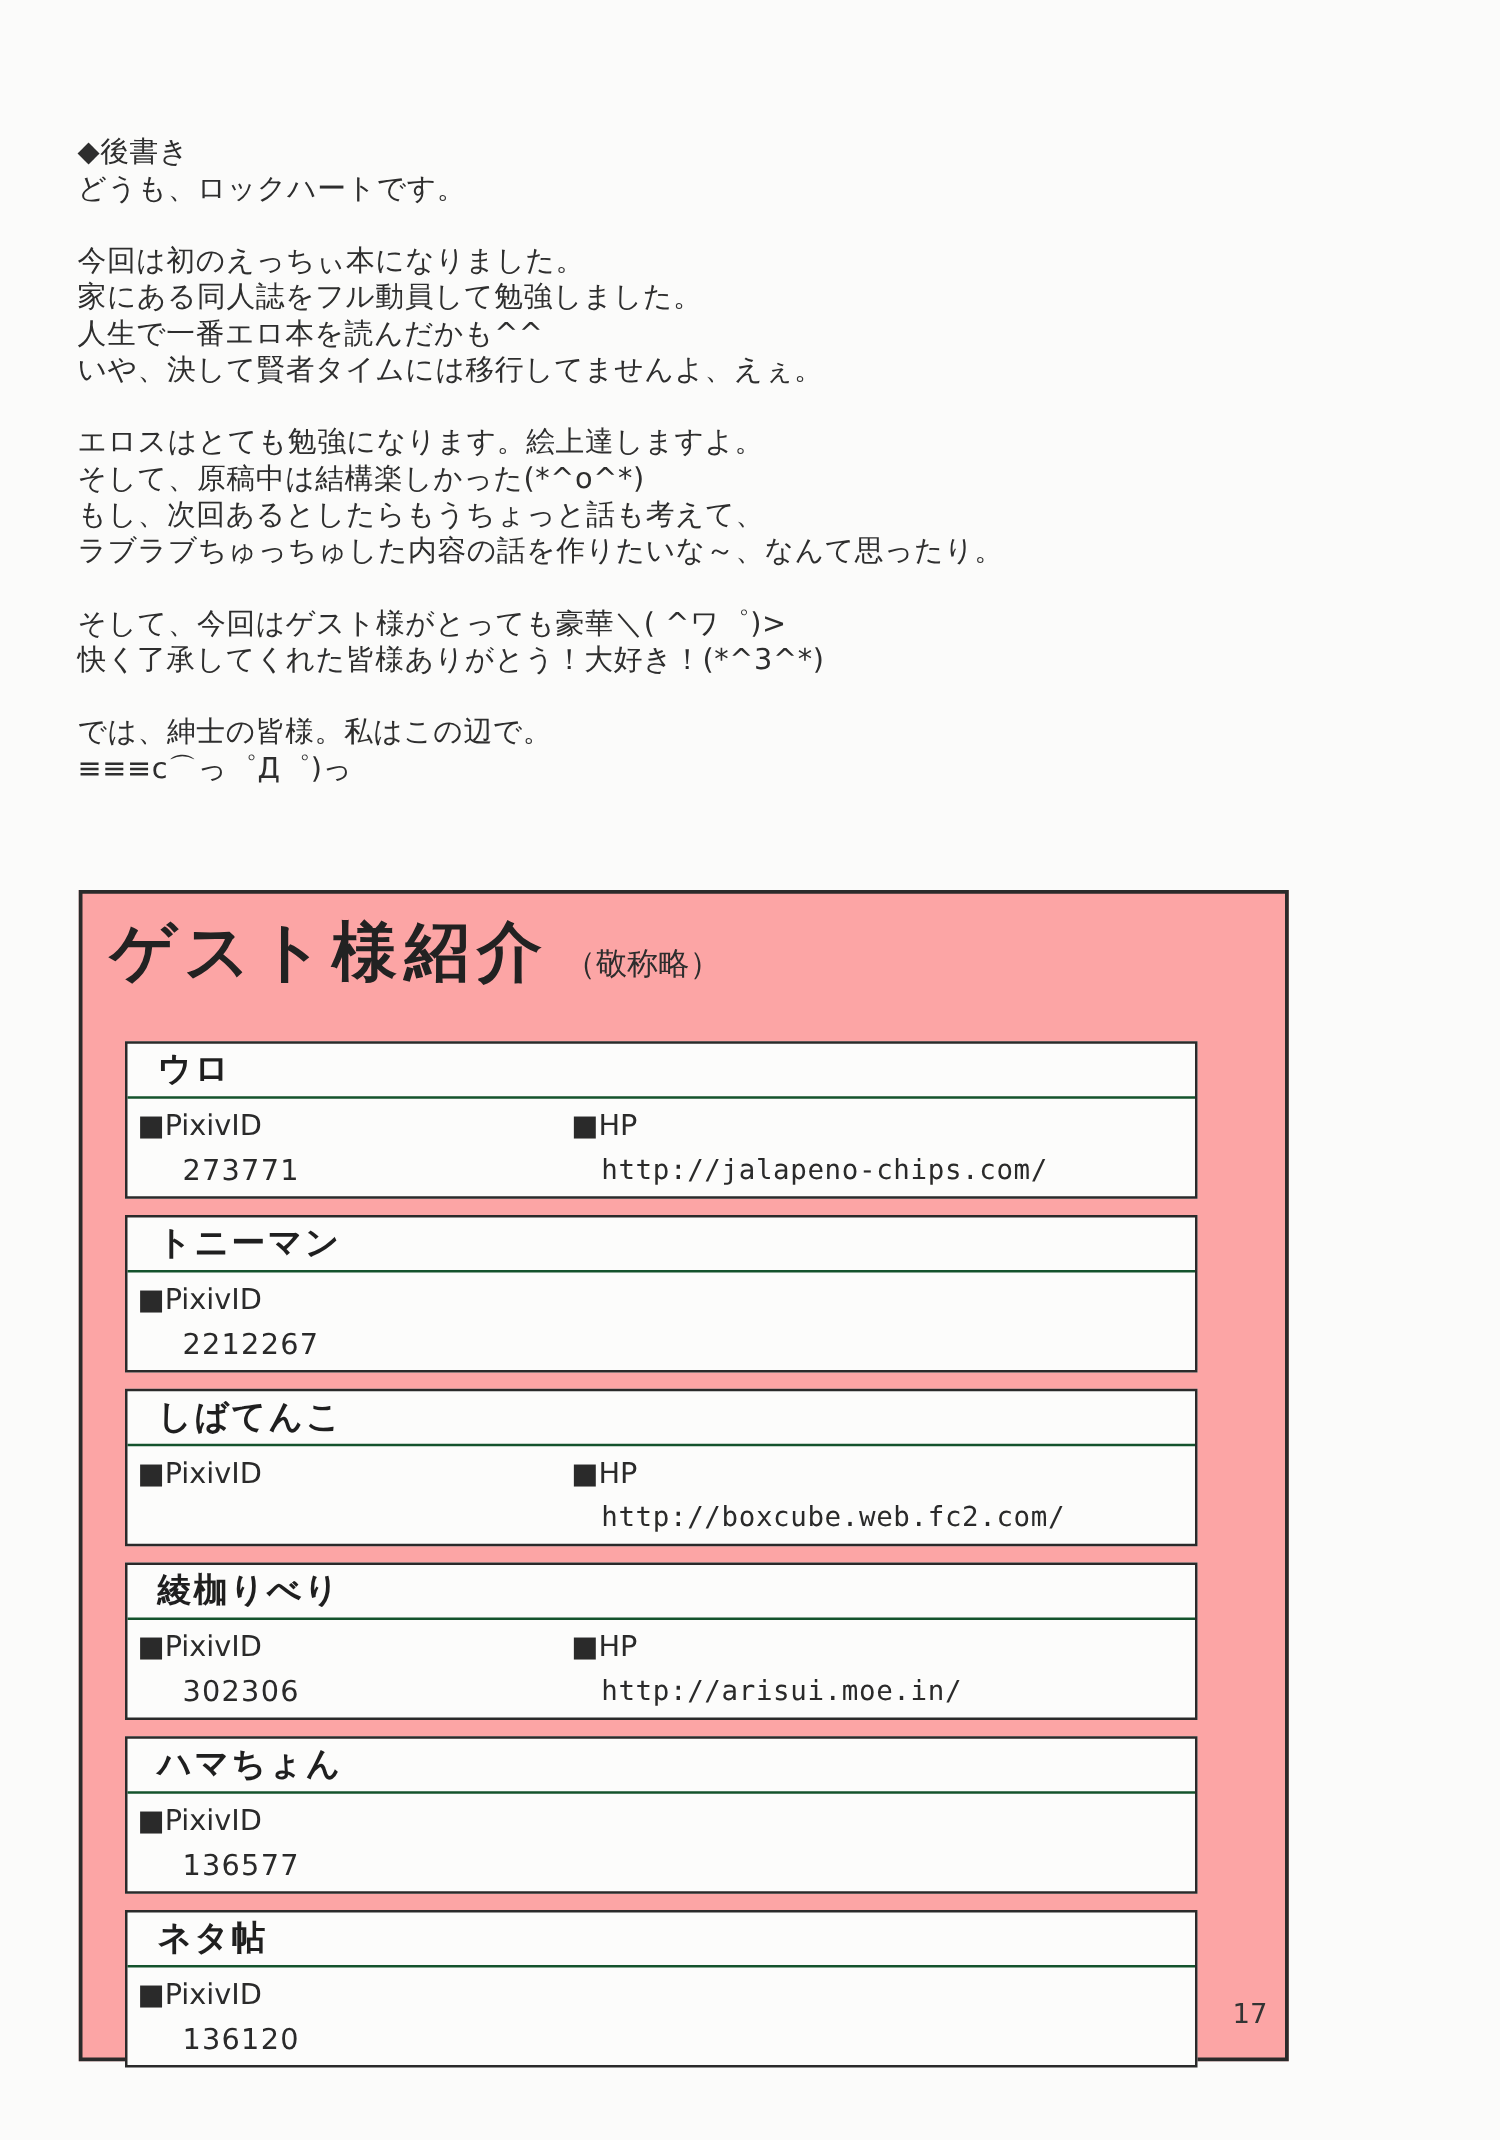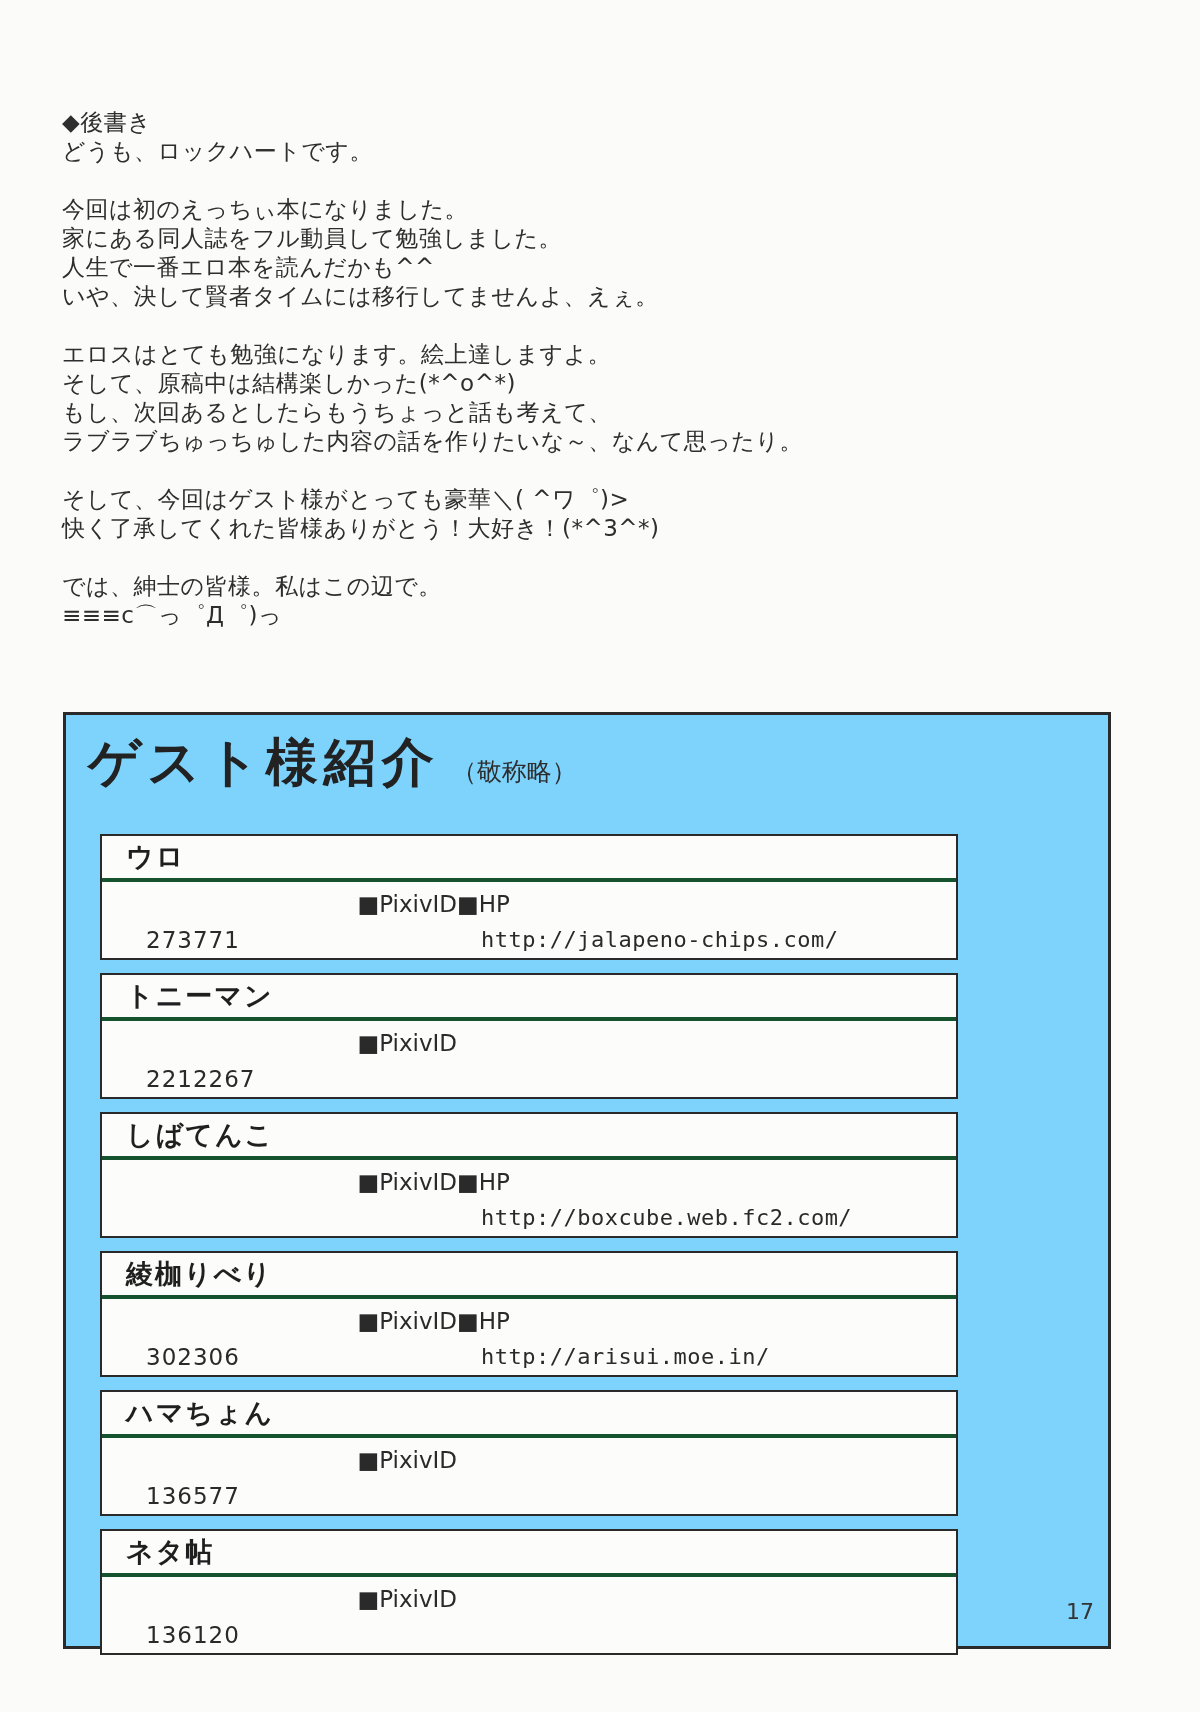--- a/index.html
+++ b/index.html
@@ -26,25 +26,25 @@
     line-height: 29px;
     letter-spacing: 0.5px;
     white-space: pre-line;
     color: #2e2e2e;
   }
   
   .guest-box {
     position: absolute;
     left: 63px;
     top: 712px;
-    width: 1048px;
+    width: 968px;
     height: 937px;
     border: 3px solid #2a2a2a;
     box-sizing: border-box;
-    background: #7dd3fc;
+    background: #fca5a5;
   }
   .guest-title-row {
     margin: 16px 0 0 22px;
     line-height: 62px;
     white-space: nowrap;
   }
   .guest-title {
     font-size: 52px;
     font-weight: 600;
     letter-spacing: 6px;
@@ -62,42 +62,42 @@
   .guest-entry {
     border: 2px solid #2a2a2a;
     box-sizing: border-box;
     height: 126px;
     margin-bottom: 13px;
     background: #fcfcfb;
   }
   .guest-name {
     height: 42px;
     line-height: 42px;
-    border-bottom: 4px solid #14532d;
+    border-bottom: 2px solid #14532d;
     padding-left: 24px;
     font-size: 27px;
     font-weight: bold;
     letter-spacing: 2px;
     color: #1f1f1f;
   }
   .guest-detail {
     display: flex;
     padding-top: 9px;
   }
   .col {
     box-sizing: border-box;
   }
   .col.pixiv { width: 355px; }
   .col.hp { flex: 1; }
   .detail-label {
     font-size: 23px;
     color: #2a2a2a;
     min-height: 28px;
   }
-  .col.pixiv .detail-label { padding-left: 8px; text-align: right; }
+  .col.pixiv .detail-label { padding-left: 8px; }
   .detail-value {
     margin-top: 8px;
     font-size: 23px;
     color: #2a2a2a;
     min-height: 28px;
   }
   .col.pixiv .detail-value { padding-left: 44px; letter-spacing: 1px; }
   .col.hp .detail-value {
     padding-left: 24px;
     font-family: "DejaVu Sans Mono", "Liberation Mono", monospace;

